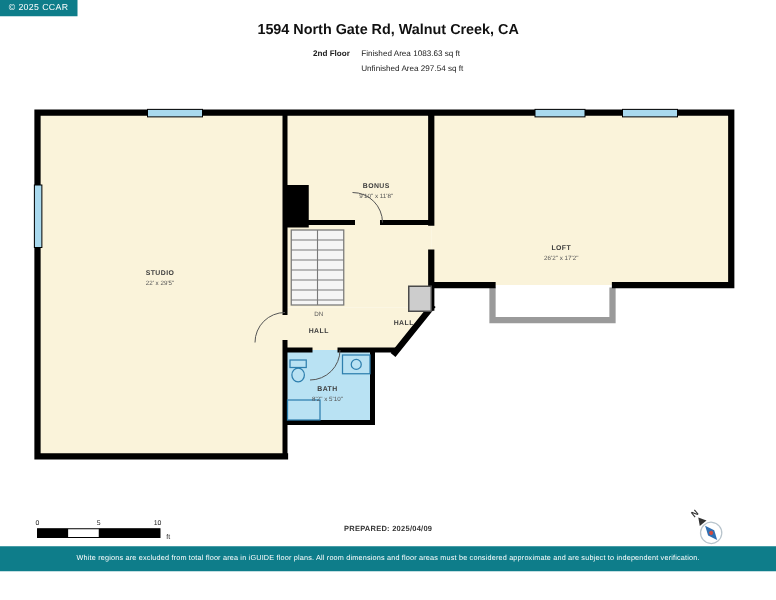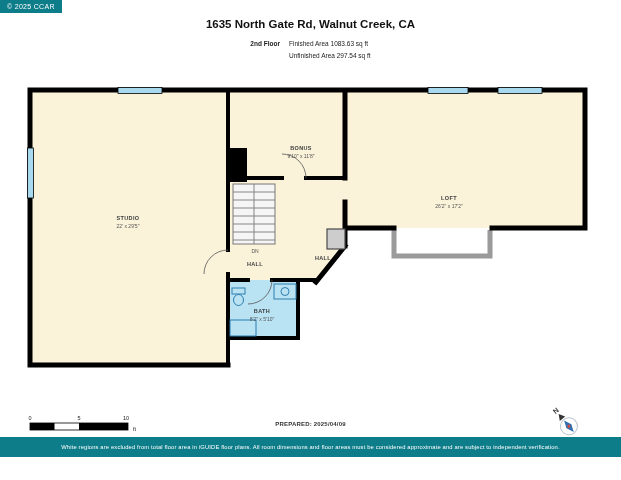--- a/index.html
+++ b/index.html
@@ -118,21 +118,21 @@
       <text class="ntxt" x="567" y="409">N</text>
       <path d="M567 411 L563.5 417 H570.5 Z" fill="#333"></path>
       <circle cx="567" cy="427" r="8.5" fill="#fff" stroke="#b8c4cc" stroke-width="1"></circle>
       <polygon points="567,419.5 570.2,427 567,434.5 563.8,427" fill="#2f6fb2"></polygon>
       <circle cx="567" cy="427" r="1.6" fill="#d24a3e"></circle>
     </g>
   </svg>
 
   <div class="badge">© 2025 CCAR</div>
 
-  <div class="title">1635 North Gate Rd, Walnut Creek, CA</div>
+  <div class="title">1594 North Gate Rd, Walnut Creek, CA</div>
 
   <div class="subhead">
     <span class="floor-label">2nd Floor</span>
     <span class="areas">
       <span>Finished Area 1083.63 sq ft</span>
       <span>Unfinished Area 297.54 sq ft</span>
     </span>
   </div>
 
   <div class="prepared">PREPARED: 2025/04/09</div>

